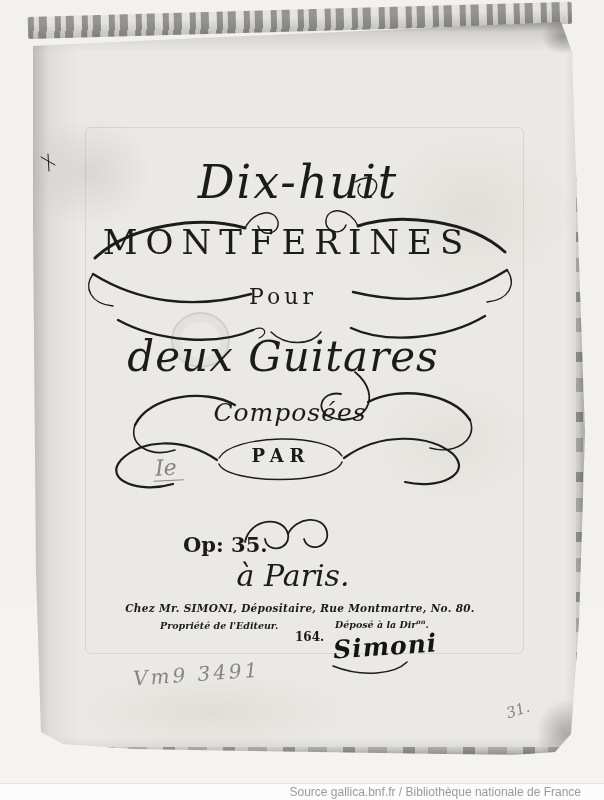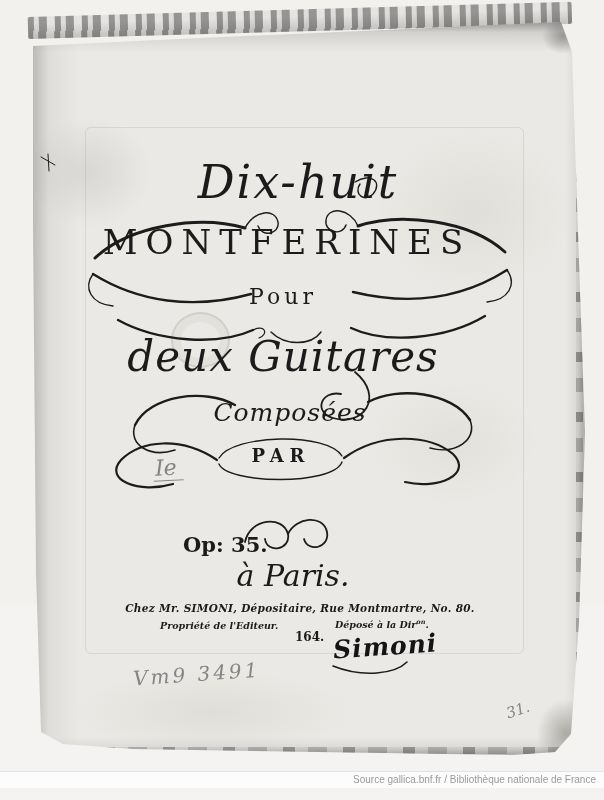--- a/index.html
+++ b/index.html
@@ -87,24 +87,24 @@
   .plate-number{left:222px;top:608px;transform:none;font-size:12px;font-weight:700;margin-left:40px;}
   .signature{left:300px;top:610px;transform:rotate(-4deg);font-size:25px;font-style:italic;font-weight:700;letter-spacing:1px;color:#141414;}
   
   .pencil{position:absolute;color:#858585;font-style:italic;white-space:nowrap;}
   .pencil-ie{left:120px;top:433px;font-size:22px;border-bottom:1.5px solid #8a8a8a;
              padding:0 6px 0 2px;transform:rotate(-3deg);}
   .shelfmark{left:100px;top:640px;font-size:20px;transform:rotate(-4deg);letter-spacing:3px;}
   .pagenum{left:473px;top:679px;font-size:15px;transform:rotate(-18deg);}
   
   .caption-bar{
-    position:absolute;left:0;bottom:12px;width:604px;height:17px;background:#fcfcfc;
+    position:absolute;left:0;bottom:0;width:604px;height:17px;background:#fcfcfc;
     border-top:1px solid #e3e3e1;
-    font-family:"Liberation Sans", sans-serif;font-size:10px;color:#9a9a9a;
-    text-align:right;line-height:16px;padding-right:8px;box-sizing:border-box;
+    font-family:"Liberation Sans", sans-serif;font-size:12px;color:#9a9a9a;
+    text-align:right;line-height:16px;padding-right:23px;box-sizing:border-box;
   }
 </style>
 </head>
 <body>
 
 <div class="scan">
   <div class="book-edge-top"></div>
 
   <div class="page">
     <div class="right-wear"></div>

